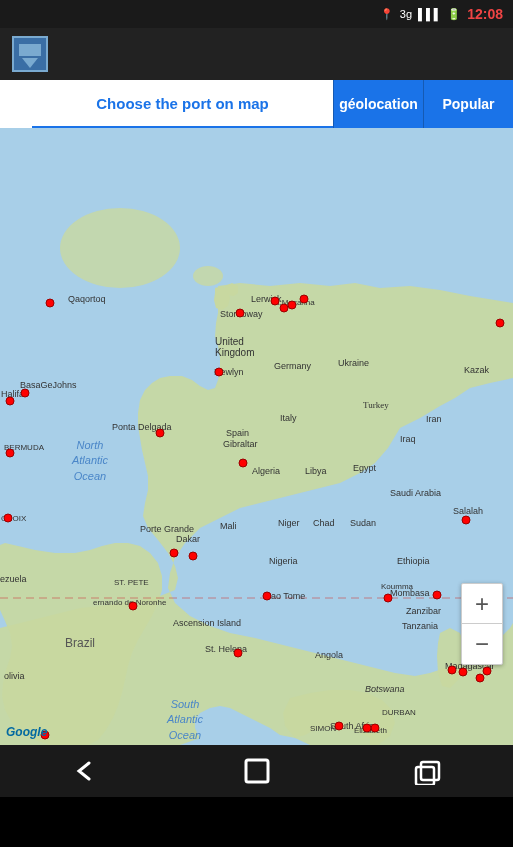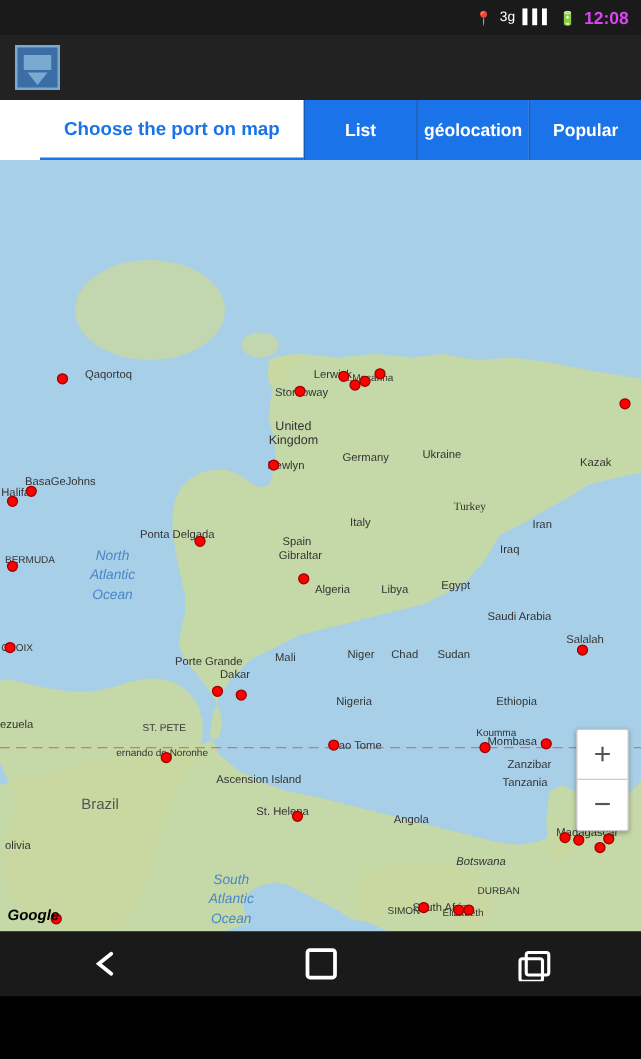--- a/index.html
+++ b/index.html
@@ -10,21 +10,21 @@
       width: 513px;
       height: 28px;
       background: #1a1a1a;
       display: flex;
       align-items: center;
       justify-content: flex-end;
       padding-right: 10px;
       gap: 6px;
     }
     .status-icon { color: #fff; font-size: 11px; }
-    #time { color: #d946ef; font-size: 14px; font-weight: bold; }
+    #time { color: #ef4444; font-size: 14px; font-weight: bold; }
 
     
     #title-bar {
       width: 513px;
       height: 52px;
       background: #222;
       display: flex;
       align-items: center;
       padding-left: 12px;
       gap: 10px;
@@ -145,21 +145,21 @@
       user-select: none;
     }
     .zoom-btn:first-child { border-bottom: 1px solid #ccc; }
 
     
     #google-logo {
       position: absolute;
       left: 6px;
       bottom: 6px;
       font-size: 12px;
-      color: #000000;
+      color: #0369a1;
       font-style: italic;
       font-weight: bold;
     }
 
     
     #nav-bar {
       width: 513px;
       height: 52px;
       background: #1a1a1a;
       display: flex;
@@ -194,21 +194,20 @@
   <span class="status-icon">🔋</span>
   <span id="time">12:08</span>
 </div>
 
 <div id="title-bar">
   <div id="app-icon"></div>
 </div>
 
 <div id="tab-bar">
   <div id="tab-map">Choose the port on map</div>
-  <div class="tab-item">List</div>
   <div class="tab-item">géolocation</div>
   <div class="tab-item">Popular</div>
 </div>
 
 <div id="map-container">
   <svg id="map-svg" viewBox="0 0 513 617" xmlns="http://www.w3.org/2000/svg">
 
     <rect width="513" height="617" fill="#a8cfe8"></rect>
 
     <ellipse cx="120" cy="120" rx="60" ry="40" fill="#c8d8a0" opacity="0.8"></ellipse>
@@ -240,21 +239,21 @@
     <path d="M290,570 L310,565 L330,562 L350,562 L368,565 L382,572 L392,582 L395,595 L390,608 L378,617 L310,617 L295,610 L285,598 L283,585 Z" fill="#c8d8a0" opacity="0.9"></path>
 
     <path d="M440,505 L450,500 L460,505 L465,520 L463,538 L458,552 L450,560 L442,558 L438,545 L437,528 L438,515 Z" fill="#c8d8a0" opacity="0.9"></path>
 
     <line x1="0" y1="470" x2="513" y2="470" stroke="#cc4444" stroke-width="1" stroke-dasharray="8,5" opacity="0.6"></line>
   </svg>
 
   <div class="ocean-label" style="left:55px;top:310px;width:70px;">North<br>Atlantic<br>Ocean</div>
   <div class="ocean-label" style="left:150px;top:569px;width:70px;">South<br>Atlantic<br>Ocean</div>
 
-  <div class="map-label" style="left:215px;top:208px;font-size:10px;text-align:center;">United<br>Kingdom</div>
+  <div class="map-label" style="left:215px;top:208px;font-size:10px;">United<br>Kingdom</div>
   <div class="map-label" style="left:274px;top:233px;">Germany</div>
   <div class="map-label" style="left:338px;top:230px;">Ukraine</div>
   <div class="map-label" style="left:464px;top:237px;">Kazak</div>
   <div class="map-label" style="left:226px;top:300px;">Spain</div>
   <div class="map-label" style="left:280px;top:285px;">Italy</div>
   <div class="map-label" style="left:363px;top:272px;font-family:Liberation Serif, serif;">Turkey</div>
   <div class="map-label" style="left:426px;top:286px;">Iran</div>
   <div class="map-label" style="left:400px;top:306px;">Iraq</div>
   <div class="map-label" style="left:252px;top:338px;">Algeria</div>
   <div class="map-label" style="left:305px;top:338px;">Libya</div>

